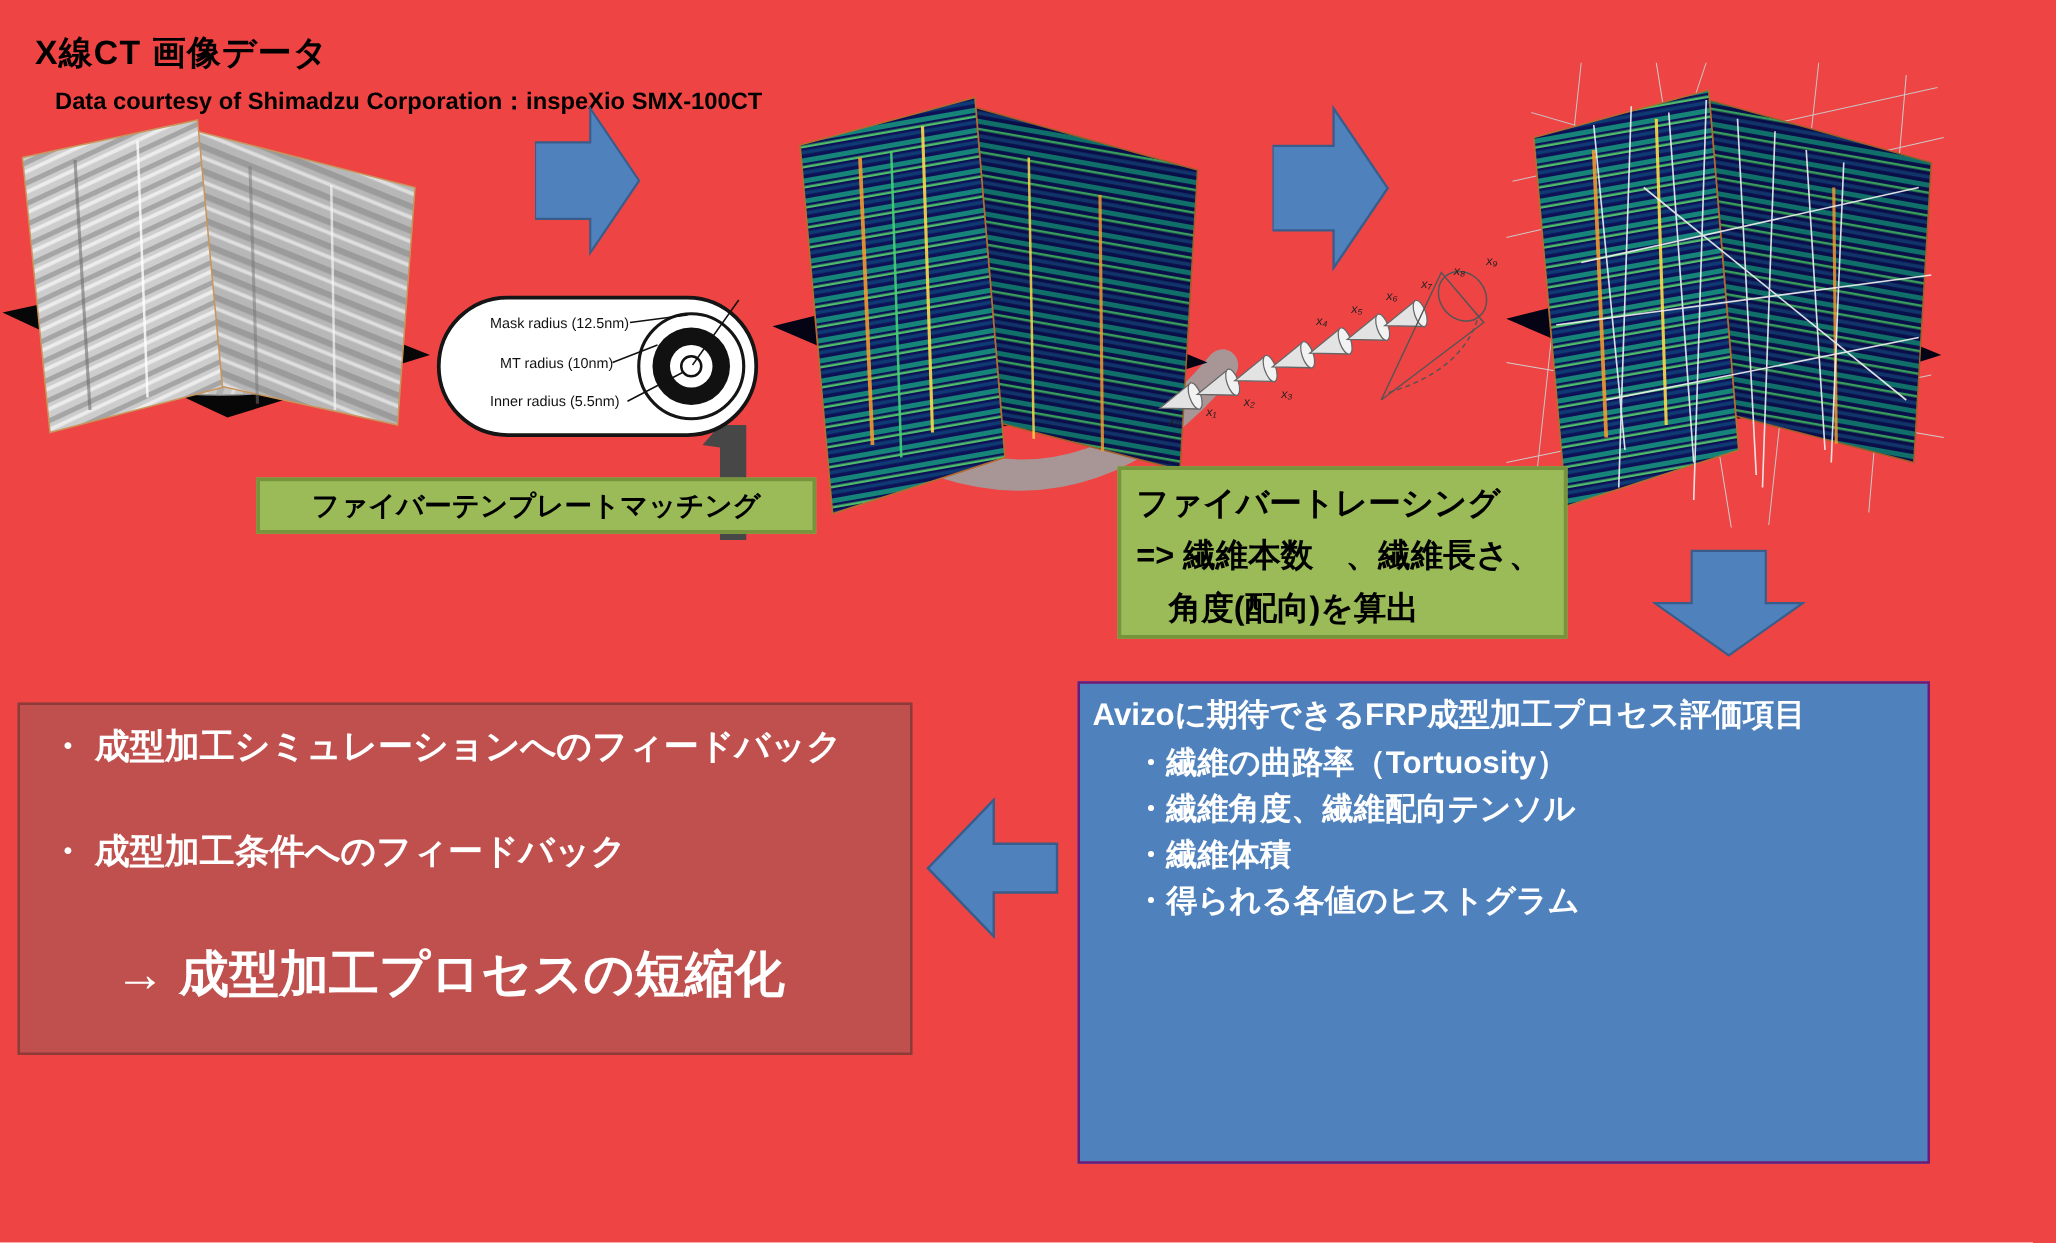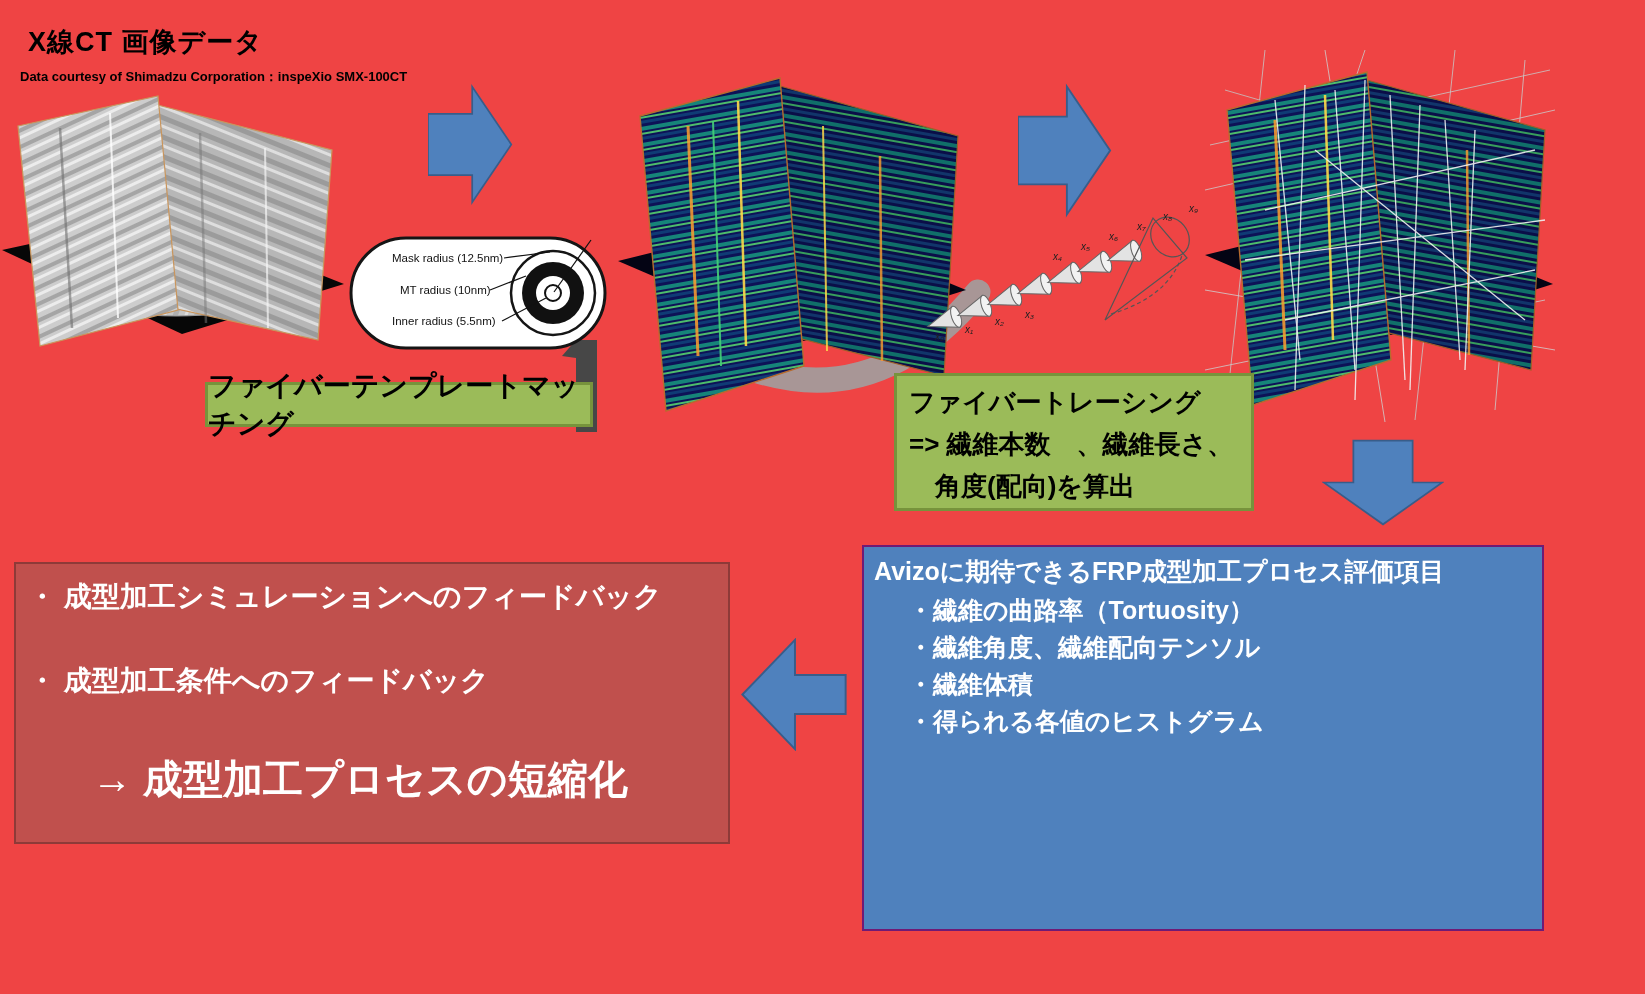--- a/index.html
+++ b/index.html
@@ -2,44 +2,44 @@
 <html><head>
 <meta charset="utf-8">
 <style>
   * { margin:0; padding:0; box-sizing:border-box; }
   html,body { background:#ffffff; }
   body { font-family:"Liberation Sans","DejaVu Sans",sans-serif; width:1645px; height:994px; }
   .slide { position:relative; width:1645px; height:994px; background:#ef4444; overflow:hidden; }
   .abs { position:absolute; }
 
   .page-title { left:28px; top:24px; font-size:27px; font-weight:600; color:#000; letter-spacing:1px; }
-  .page-subtitle { left:20px; top:68px; font-size:13px; font-weight:bold; color:#000; }
+  .page-subtitle { left:44px; top:68px; font-size:19px; font-weight:bold; color:#000; }
 
   .z0 { z-index:0; } .z1 { z-index:1; }
 
   .green-box {
     background:#9bbb59; border:3px solid #77933c; color:#000; font-weight:bold; z-index:3;
   }
-  .green-box.one { left:205px; top:382px; width:388px; height:45px;
-    display:flex; align-items:center; justify-content:center; font-size:28px; }
+  .green-box.one { left:205px; top:382px; width:448px; height:45px;
+    display:flex; align-items:center; justify-content:center; font-size:22px; }
   .green-box.two { left:894px; top:373px; width:360px; height:138px;
     padding:5px 12px; font-size:26px; line-height:42px; }
 
   .blue-box {
     left:862px; top:545px; width:682px; height:386px; background:#4f81bd;
     border:2px solid #701a75; color:#fff; padding:8px 10px; z-index:2;
   }
   .blue-box .bb-title { font-size:25px; font-weight:bold; margin-bottom:4px; }
   .blue-box .bb-item { font-size:25px; font-weight:bold; line-height:37px; padding-left:34px; }
 
   .red-box {
     left:14px; top:562px; width:716px; height:282px; background:#c0504d;
     border:2px solid #8e3a38; color:#fff; padding:14px 12px; z-index:2;
   }
-  .red-box .rb-line { font-size:28px; font-weight:bold; }
+  .red-box .rb-line { font-size:28px; font-weight:bold;margin-left:12px; }
   .red-box .rb-line.second { margin-top:46px; }
   .red-box .rb-conclusion { font-size:40px; font-weight:bold; margin-top:52px; padding-left:64px; }
 
   svg { display:block; }
 </style>
 </head>
 <body>
 
 <div class="slide">
 

